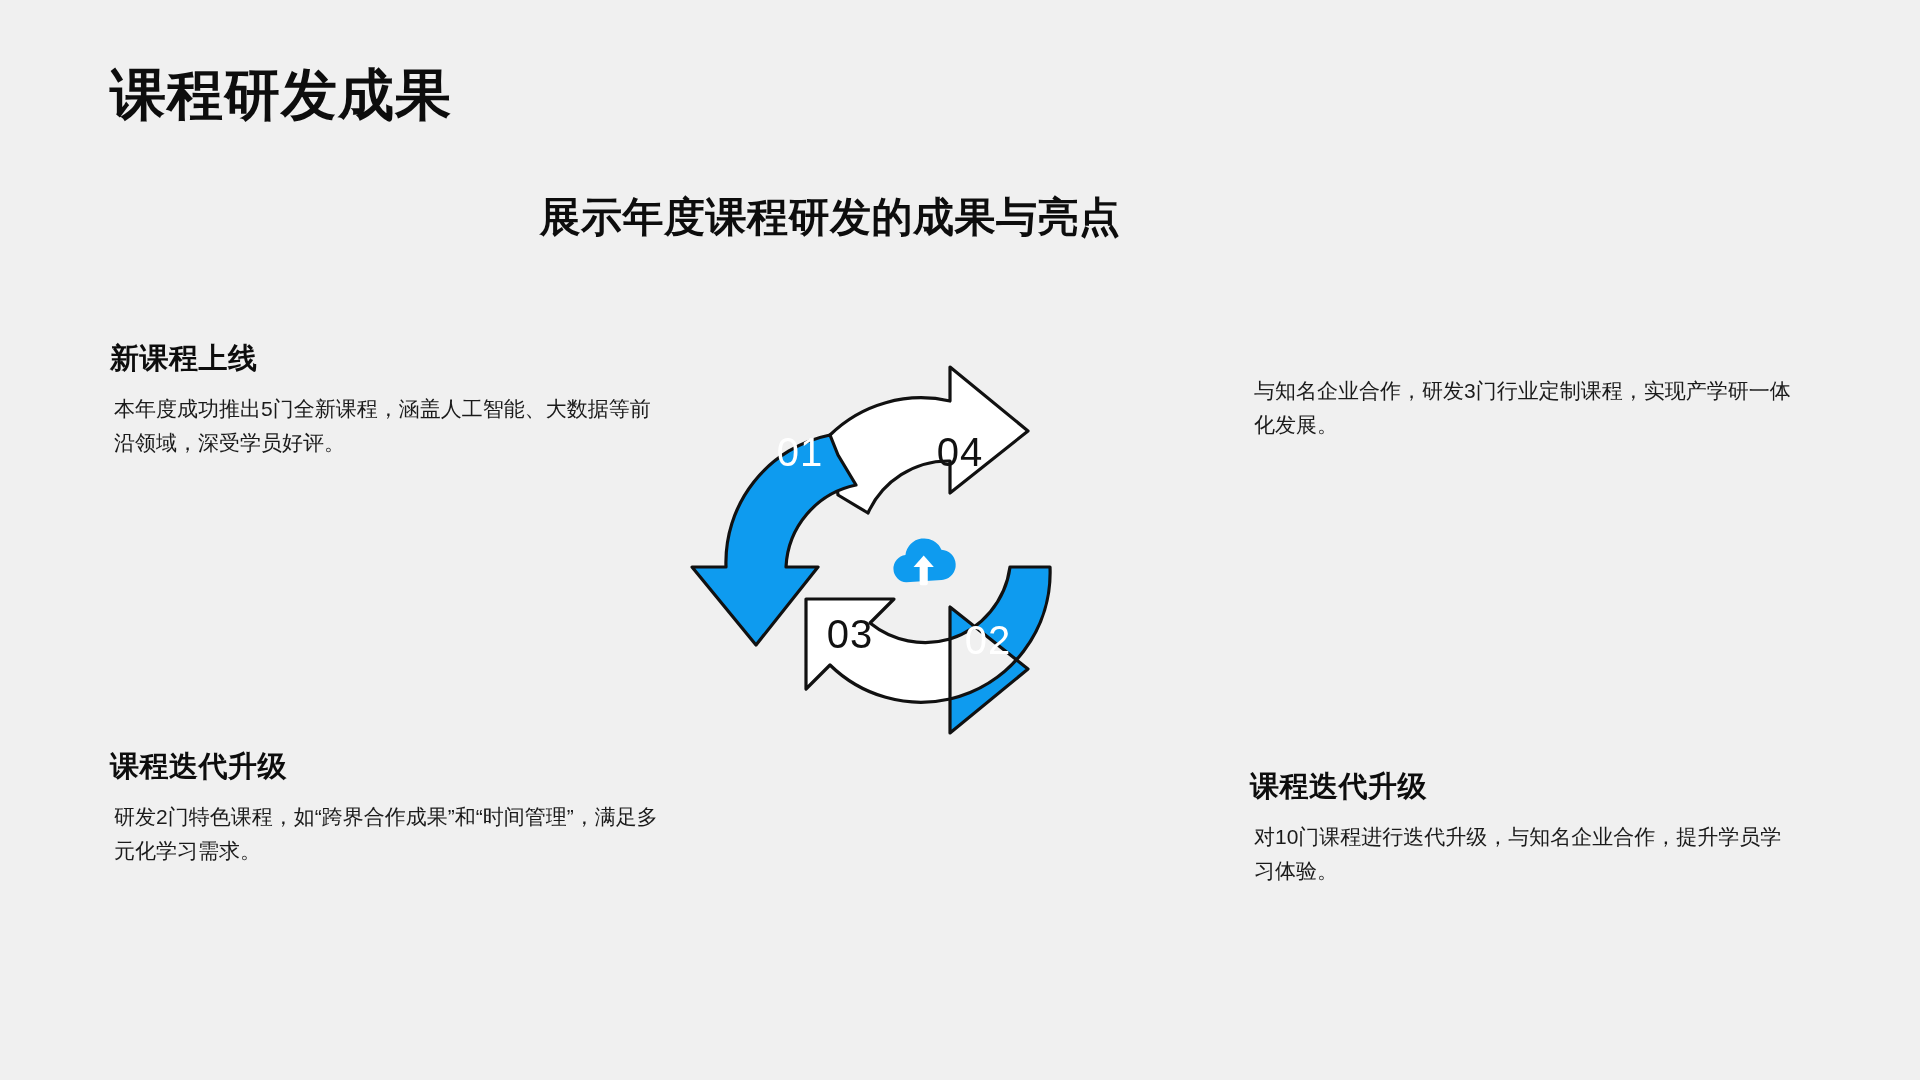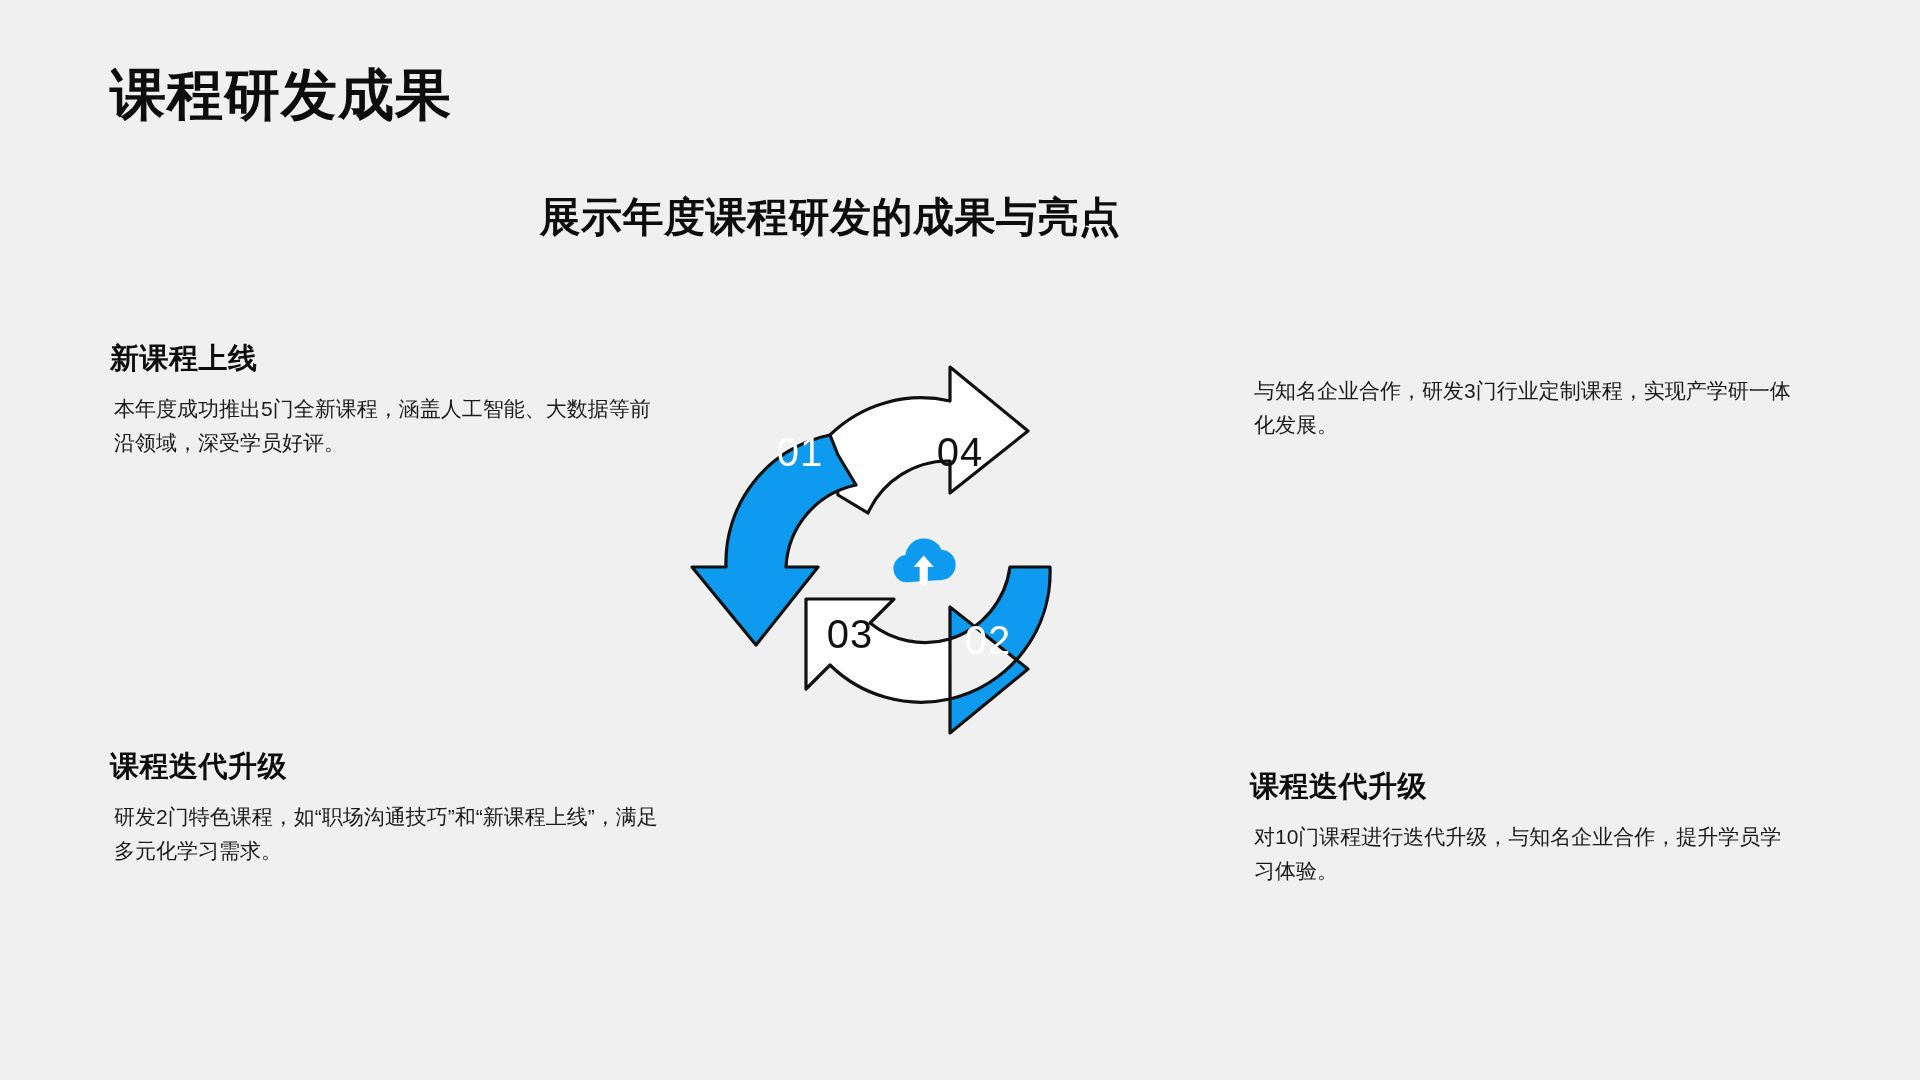--- a/index.html
+++ b/index.html
@@ -113,21 +113,21 @@
     <div class="block-heading">新课程上线</div>
     <div class="block-body">本年度成功推出5门全新课程，涵盖人工智能、大数据等前沿领域，深受学员好评。</div>
   </div>
 
   <div class="block right block-top-right">
     <div class="block-body">与知名企业合作，研发3门行业定制课程，实现产学研一体化发展。</div>
   </div>
 
   <div class="block left block-bot-left">
     <div class="block-heading">课程迭代升级</div>
-    <div class="block-body">研发2门特色课程，如“职场沟通技巧”和“新课程上线”，满足多元化学习需求。</div>
+    <div class="block-body">研发2门特色课程，如“跨界合作成果”和“时间管理”，满足多元化学习需求。</div>
   </div>
 
   <div class="block right block-bot-right">
     <div class="block-heading">课程迭代升级</div>
     <div class="block-body">对10门课程进行迭代升级，与知名企业合作，提升学员学习体验。</div>
   </div>
 
   <div id="cycle-diagram">
     <svg viewBox="0 0 500 460" xmlns="http://www.w3.org/2000/svg">
 

